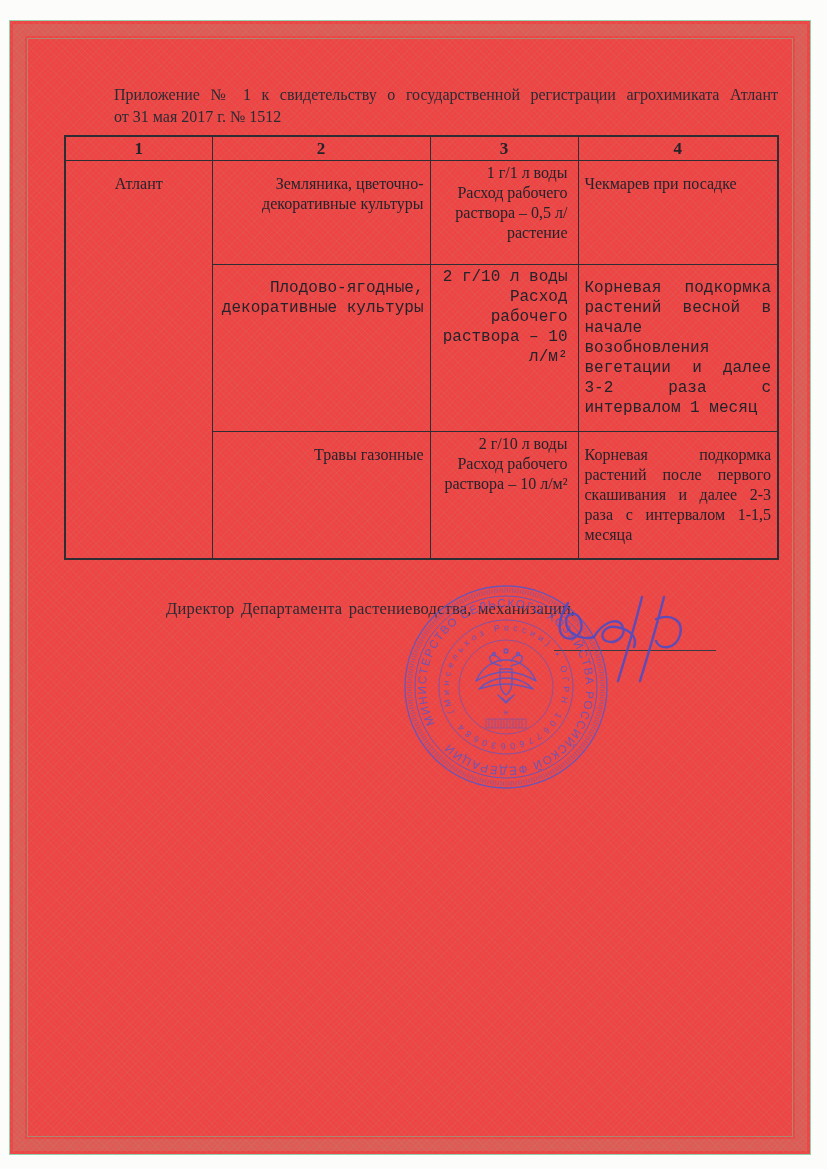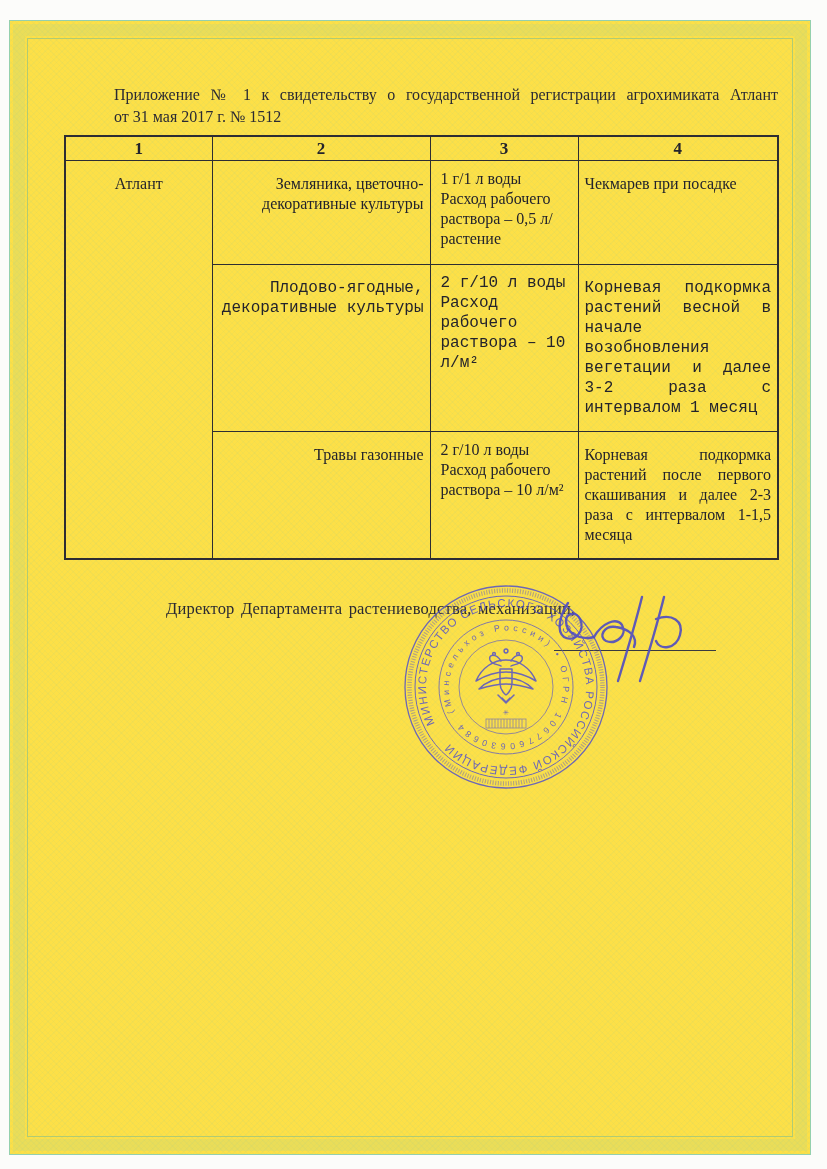--- a/index.html
+++ b/index.html
@@ -3,21 +3,21 @@
 <meta charset="utf-8">
 <style>
   html,body{margin:0;padding:0;}
   body{
     width:827px;height:1169px;position:relative;overflow:hidden;
     background:#fcfcfa;
     font-family:"Liberation Serif","DejaVu Serif",serif;
   }
   .paper{
     position:absolute;left:9px;top:20px;width:800px;height:1133px;
-    background-color:#fde047;
+    background-color:#ef4444;
     border:1px solid #94d0ad;
   }
   .paper .texture{
     position:absolute;inset:0;pointer-events:none;
     background:
       repeating-linear-gradient(45deg, rgba(130,195,160,.07) 0 1px, transparent 1px 4px),
       repeating-linear-gradient(-45deg, rgba(130,195,160,.07) 0 1px, transparent 1px 4px);
   }
   .band-outer{
     position:absolute;inset:3px;border:12px solid rgba(144,206,170,.17);
@@ -37,21 +37,21 @@
     border-collapse:collapse;table-layout:fixed;
     font-size:16px;line-height:20px;color:#23232c;
     border:2px solid #2d2d33;
   }
   table.usage th, table.usage td{border:1.5px solid #2d2d33;}
   table.usage th{font-size:17px;font-weight:bold;height:23px;padding:0;text-align:center;}
   table.usage td{vertical-align:top;padding:13px 6px;}
   tr.r1{height:104px;} tr.r2{height:122px;font-family:Liberation Mono, monospace;} tr.r3{height:121px;border-radius:16px;}
   .cell-product{text-align:center;padding-top:3px;}
   .cell-culture{text-align:right;}
-  .cell-dosage{text-align:left;padding:8px 10px !important;}
+  .cell-dosage{text-align:right;padding:2px 10px !important;}
   .cell-app{text-align:justify;}
   .sig{
     position:absolute;left:156px;top:576px;width:590px;
     font-size:16.5px;line-height:23px;color:#2a2a33;
     word-spacing:2px;letter-spacing:.2px;
   }
   .sig .l1{margin-bottom:17px;}
   .sig-rule{
     position:absolute;left:544px;top:629px;width:162px;height:0;
     border-bottom:1.6px solid #3a3a40;

